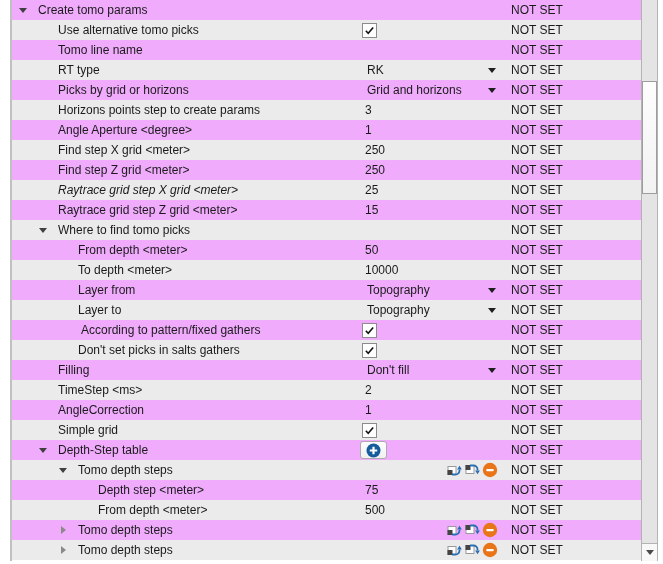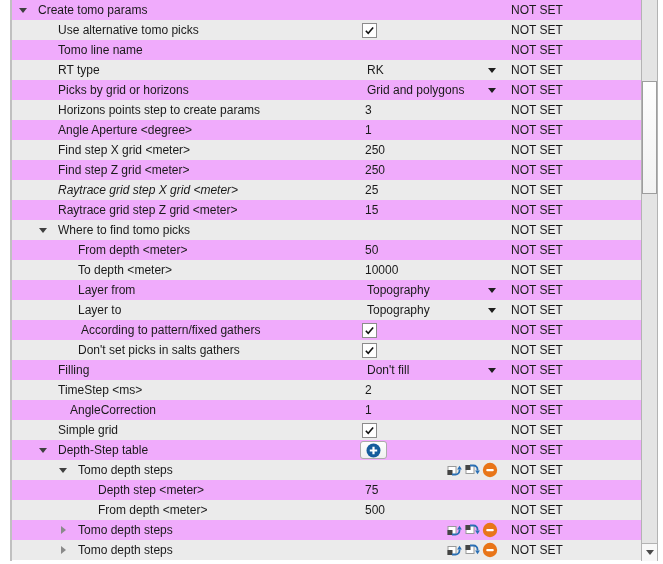--- a/index.html
+++ b/index.html
@@ -67,21 +67,21 @@
   </div>
       <div class="row alt" style="top: 60px;">
 
     <span class="label" style="left: 46px;">RT type</span>
     <span class="val combo"><span class="combo-text">RK</span><span class="combo-arrow"></span></span>
     <span class="status">NOT SET</span>
   </div>
       <div class="row" style="top: 80px;">
 
     <span class="label" style="left: 46px;">Picks by grid or horizons</span>
-    <span class="val combo"><span class="combo-text">Grid and polygons</span><span class="combo-arrow"></span></span>
+    <span class="val combo"><span class="combo-text">Grid and horizons</span><span class="combo-arrow"></span></span>
     <span class="status">NOT SET</span>
   </div>
       <div class="row alt" style="top: 100px;">
 
     <span class="label" style="left: 46px;">Horizons points step to create params</span>
     <span class="val text">3</span>
     <span class="status">NOT SET</span>
   </div>
       <div class="row" style="top: 120px;">
 
@@ -174,21 +174,21 @@
     <span class="status">NOT SET</span>
   </div>
       <div class="row alt" style="top: 380px;">
 
     <span class="label" style="left: 46px;">TimeStep &lt;ms&gt;</span>
     <span class="val text">2</span>
     <span class="status">NOT SET</span>
   </div>
       <div class="row" style="top: 400px;">
 
-    <span class="label" style="left: 46px; margin-left: 12px;">AngleCorrection</span>
+    <span class="label" style="left: 46px;">AngleCorrection</span>
     <span class="val text">1</span>
     <span class="status">NOT SET</span>
   </div>
       <div class="row alt" style="top: 420px;">
 
     <span class="label" style="left: 46px;">Simple grid</span>
     <span class="val checkwrap">
           <span class="checkbox">
             <svg width="11" height="11" viewBox="0 0 12 12">
               <path d="M2 6.2 L4.6 9 L10 2.6" fill="none" stroke="#111" stroke-width="1.7"></path>

